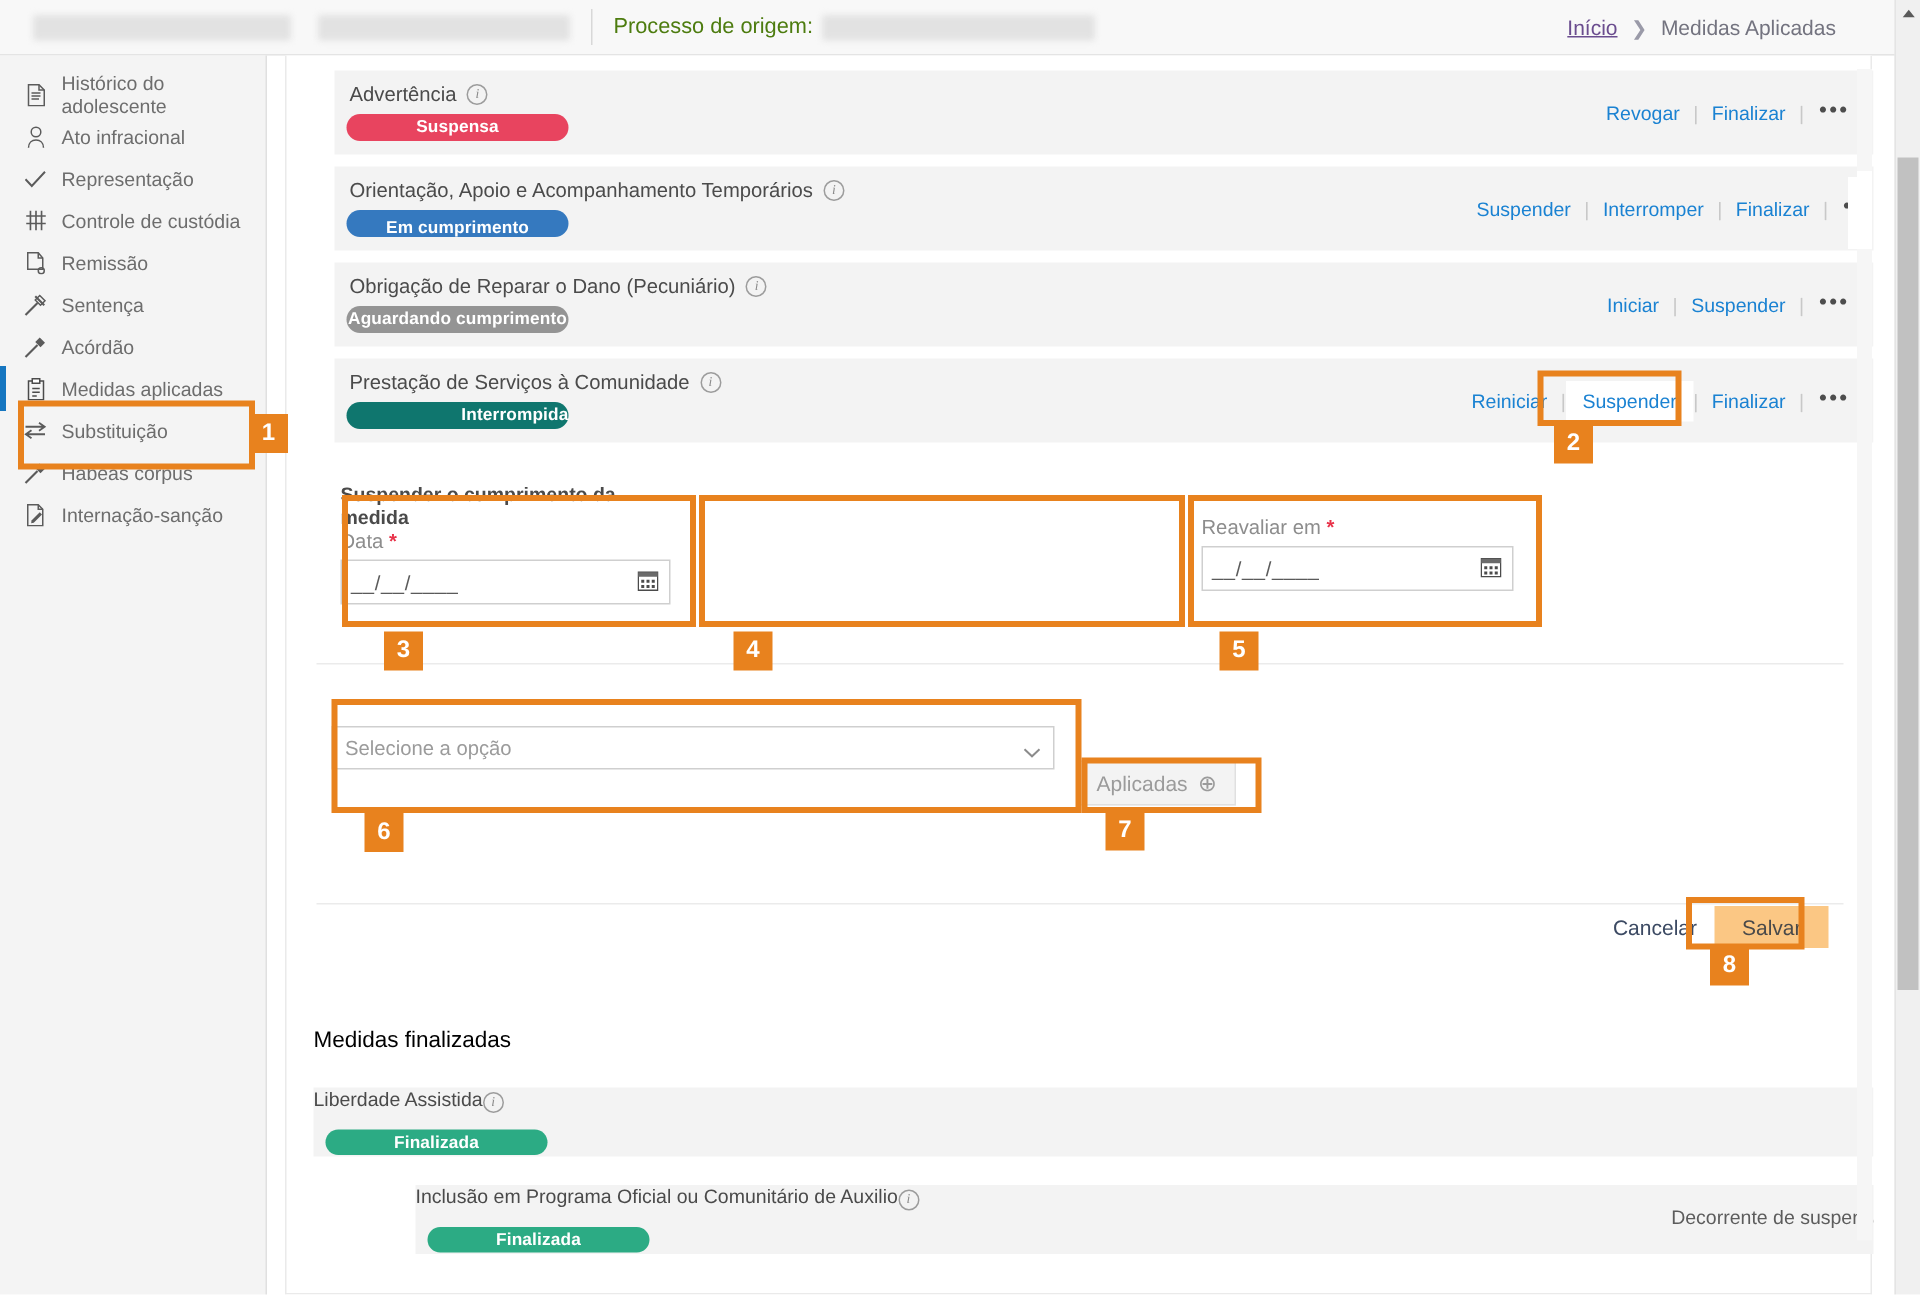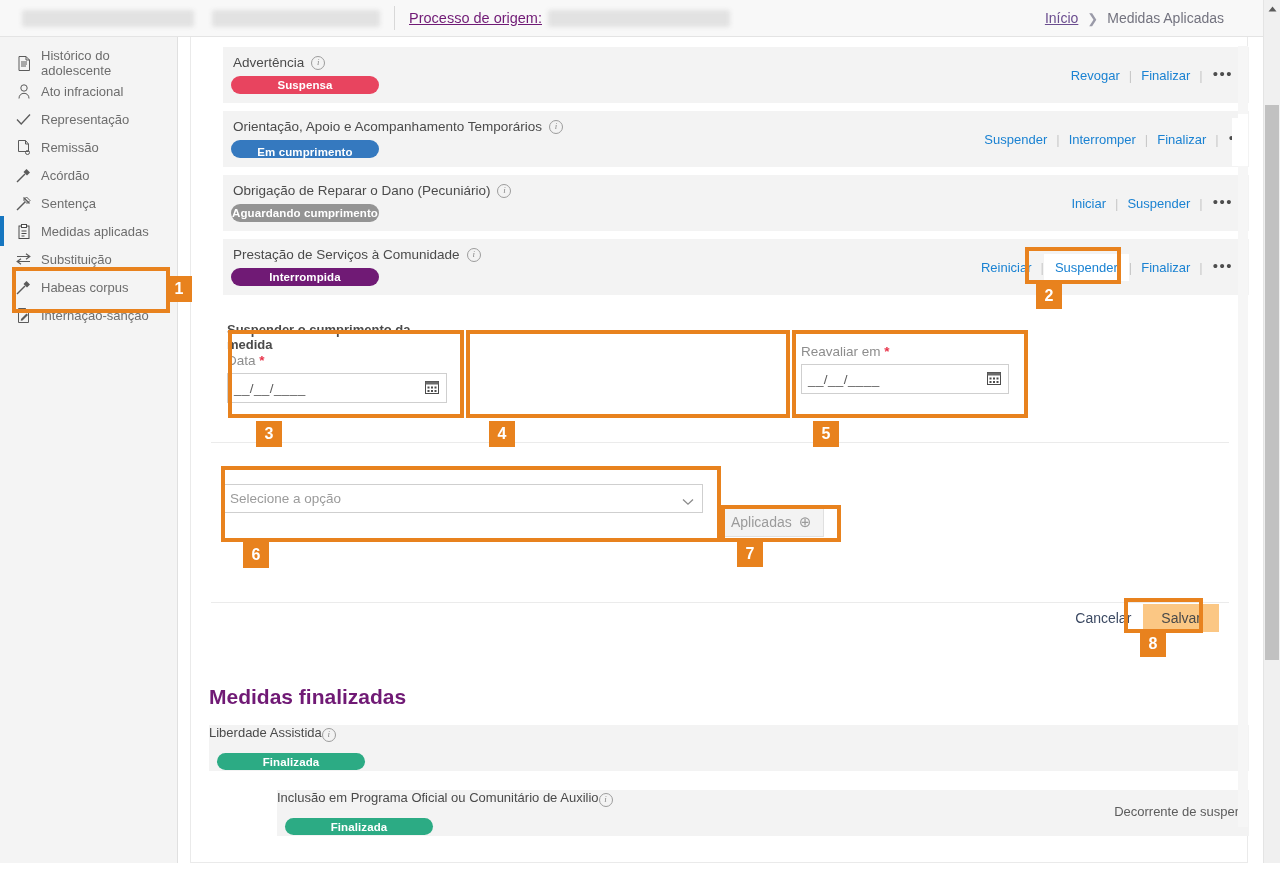--- a/index.html
+++ b/index.html
@@ -20,21 +20,21 @@
     background:#f8f8f8; border-bottom:1px solid #e4e4e4;
     display:flex; align-items:center;
   }
   .redact{
     background:#e2e2e2; border-radius:2px; height:17px;
     display:inline-block; filter:blur(2.2px);
   }
   .r1{ width:172px; margin-left:22px; }
   .r2{ width:168px; margin-left:18px; }
   .vdiv{ width:1px; height:24px; background:#d8d8d8; margin:0 14px; }
-  .origem{ color:#701a75; font-size:14.5px; white-space:nowrap;text-decoration:underline;}
+  .origem{ color:#4d7c0f; font-size:14.5px; white-space:nowrap;}
   .r3{ width:182px; margin-left:6px; vertical-align:-3px;}
   .crumbs{
     margin-left:auto; margin-right:56px;
     display:flex; align-items:center; gap:9px;
     font-size:14px; color:#7b7b8c;
   }
   .crumb-link{ color:#6b4d8f; text-decoration:underline; cursor:pointer; }
   .crumb-sep{ color:#9a9aa8; font-size:13px; }
   .crumb-cur{ color:#73737f; }
 
@@ -179,21 +179,21 @@
   }
   .salvar{
     background:#fbc784; color:#4a4a4a; font-size:14px;
     padding:6px 18px; cursor:pointer; border:none;
     font-family:"Liberation Sans", sans-serif;
   }
 
   
   .fin-title{
     position:absolute; left:18px; top:648px;
-    font-size:21px; color:#701a75;font-weight:bold;
+    font-size:15px; color:#000000;
   }
   .fcard{
     position:absolute; background:#f3f3f3; height:46px;
   }
   .fcard .ctitle{ top:9px; }
   .fcard .badge{
     top:28px; height:17px; min-width:148px;
   }
   .decor{
     position:absolute; right:14px; top:14px;
@@ -268,46 +268,54 @@
     <div class="sb-item">
       <span class="sb-ico">
         <svg width="15" height="13" viewBox="0 0 15 13">
           <path d="M1 6.5 L5.2 11 L14 1.5" fill="none" stroke="#5b5b5b" stroke-width="1.3"></path>
         </svg>
       </span>
       <span>Representação</span>
     </div>
     <div class="sb-item">
       <span class="sb-ico">
+        <svg width="14" height="14" viewBox="0 0 14 14">
+          <path d="M3.3 0.5v13M7 0.5v13M10.7 0.5v13M0.5 4h13M0.5 9h13" stroke="#5b5b5b" stroke-width="1.1"></path>
+        </svg>
+      </span>
+      <span>Controle de custódia</span>
+    </div>
+    <div class="sb-item">
+      <span class="sb-ico">
         <svg width="14" height="15" viewBox="0 0 14 15">
           <path d="M1.5 0.5h7L11.5 4v7.5H1.5z" fill="none" stroke="#5b5b5b"></path>
           <path d="M8.5 0.5V4h3" fill="none" stroke="#5b5b5b"></path>
           <circle cx="10.5" cy="12.5" r="2" fill="none" stroke="#5b5b5b"></circle>
         </svg>
       </span>
       <span>Remissão</span>
     </div>
     <div class="sb-item">
       <span class="sb-ico">
         <svg width="15" height="15" viewBox="0 0 15 15">
           <path d="M1 14 L9 6" stroke="#5b5b5b" stroke-width="1.4"></path>
-          <path d="M10.5 1 L14 4.5 L11 7.5 L7.5 4 Z" fill="#5b5b5b"></path>
-        </svg>
-      </span>
-      <span>Acórdão</span>
+          <path d="M7.5 1.5 L13.5 7.5" stroke="#5b5b5b" stroke-width="1.4"></path>
+          <path d="M10.5 1 L14 4.5 L11 7.5 L7.5 4 Z" fill="none" stroke="#5b5b5b"></path>
+        </svg>
+      </span>
+      <span>Sentença</span>
     </div>
     <div class="sb-item">
       <span class="sb-ico">
         <svg width="15" height="15" viewBox="0 0 15 15">
           <path d="M1 14 L9 6" stroke="#5b5b5b" stroke-width="1.4"></path>
-          <path d="M7.5 1.5 L13.5 7.5" stroke="#5b5b5b" stroke-width="1.4"></path>
-          <path d="M10.5 1 L14 4.5 L11 7.5 L7.5 4 Z" fill="none" stroke="#5b5b5b"></path>
-        </svg>
-      </span>
-      <span>Sentença</span>
+          <path d="M10.5 1 L14 4.5 L11 7.5 L7.5 4 Z" fill="#5b5b5b"></path>
+        </svg>
+      </span>
+      <span>Acórdão</span>
     </div>
     <div class="sb-item active">
       <span class="sb-ico">
         <svg width="12" height="15" viewBox="0 0 12 15">
           <rect x="1" y="2" width="10" height="12.5" fill="none" stroke="#4b4b4b"></rect>
           <rect x="3.5" y="0.5" width="5" height="3" fill="#fff" stroke="#4b4b4b"></rect>
           <path d="M3.5 7h5M3.5 9.5h5M3.5 12h3" stroke="#4b4b4b" stroke-width="1"></path>
         </svg>
       </span>
       <span>Medidas aplicadas</span>
@@ -392,21 +400,21 @@
           <a>Suspender</a>
           <span class="sep">|</span>
           <span class="dots">•••</span>
         </div>
       </div>
       <div class="card" style="position:absolute; left:16px; top:202px; width:1026px;">
         <div class="ctitle">
           <span>Prestação de Serviços à Comunidade</span>
           <span class="info-ico">i</span>
         </div>
-        <div class="badge" style="background:#701a75;">
+        <div class="badge" style="background:#0f766e;justify-content:flex-end;">
           <span>Interrompida</span>
         </div>
         <div class="acts" style="right:12px;">
           <a>Reiniciar</a>
           <span class="sep">|</span>
           <a style="background:#fff; padding:6px 11px;">Suspender</a>
           <span class="sep">|</span>
           <a>Finalizar</a>
           <span class="sep">|</span>
           <span class="dots">•••</span>

